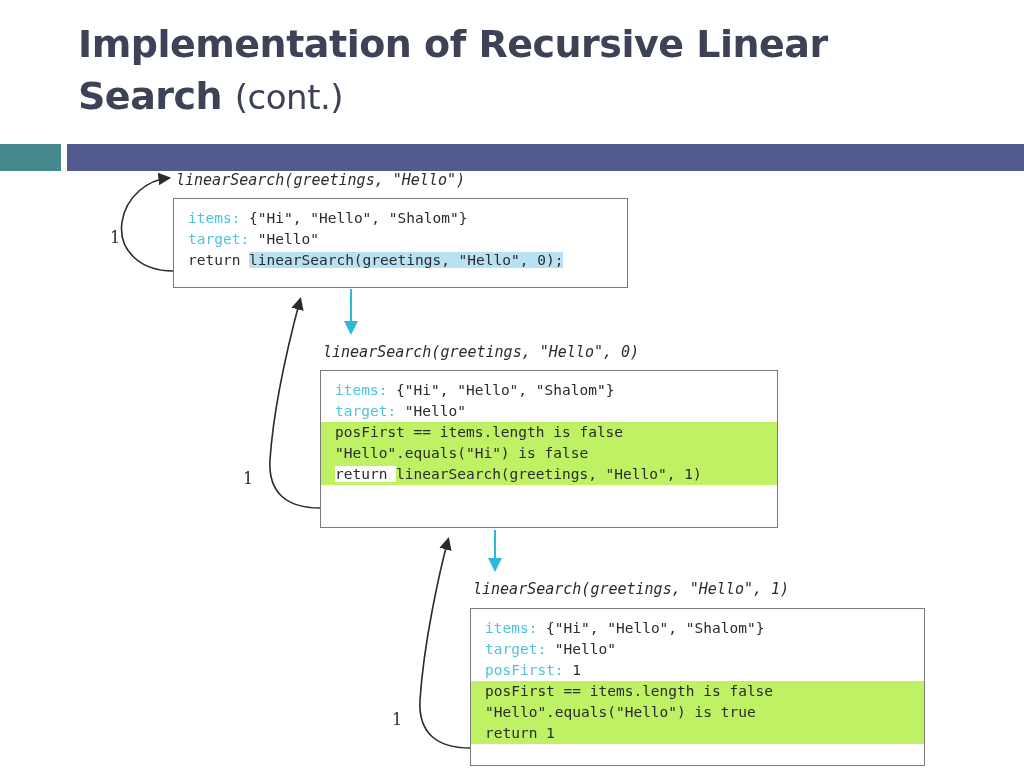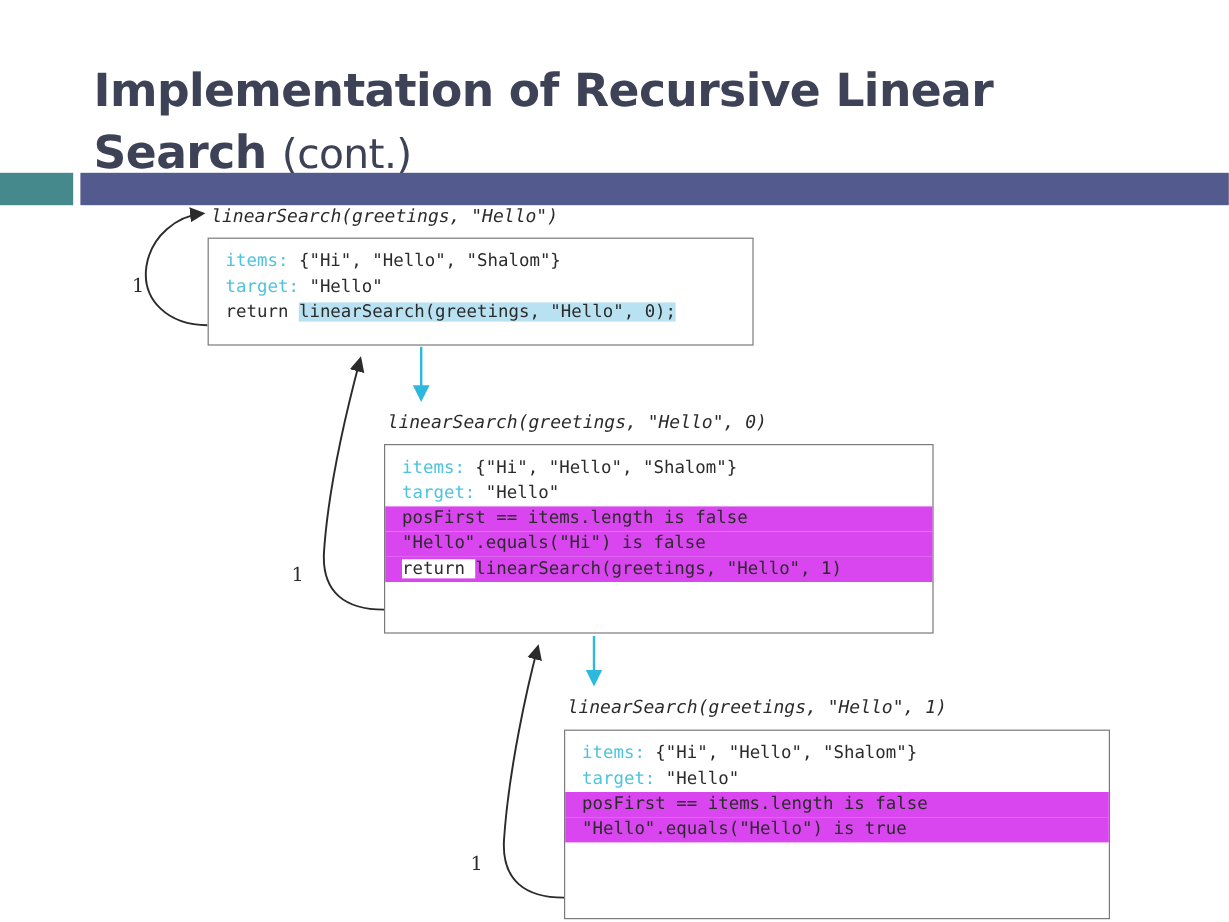--- a/index.html
+++ b/index.html
@@ -20,21 +20,20 @@
     position: absolute;
     left: 78px;
     top: 18px;
     width: 900px;
     font-family: "DejaVu Sans", sans-serif;
     font-weight: bold;
     font-size: 38px;
     line-height: 52px;
     color: #3d4257;
     letter-spacing: -0.5px;
-    margin-top: 31px;
   }
   #slide-title .cont {
     font-weight: normal;
     font-size: 34px;
   }
 
   
   #title-rule-teal {
     position: absolute;
     left: 0px;
@@ -88,21 +87,21 @@
   .code-line {
     font-family: "DejaVu Sans Mono", monospace;
     font-size: 14.5px;
     line-height: 21px;
     color: #2b2b2b;
     white-space: pre;
     padding-left: 14px;
     position: relative;
   }
   .code-line.hl {
-    background: #d946ef;
+    background: #bef264;
   }
   .lbl {
     color: #4ec3dd;
     margin-top: 42px;
   }
   .inline-hl {
     background: #b8e2f2;
   }
   .inline-plain {
     background: #ffffff;
@@ -167,17 +166,19 @@
     <div class="code-line hl">posFirst == items.length is false</div>
     <div class="code-line hl">"Hello".equals("Hi") is false</div>
     <div class="code-line hl"><span class="inline-plain">return </span><span>linearSearch(greetings, "Hello", 1)</span></div>
   </div>
 
   <div class="frame-header" style="left:473px; top:580px;">linearSearch(greetings, "Hello", 1)</div>
 
   <div class="frame-box" style="left:470px; top:608px; width:455px; height:158px;">
     <div class="code-line"><span class="lbl">items:</span><span> {"Hi", "Hello", "Shalom"}</span></div>
     <div class="code-line"><span class="lbl">target:</span><span> "Hello"</span></div>
+    <div class="code-line"><span class="lbl">posFirst:</span><span> 1</span></div>
     <div class="code-line hl">posFirst == items.length is false</div>
     <div class="code-line hl">"Hello".equals("Hello") is true</div>
+    <div class="code-line hl">return 1</div>
   </div>
 
 </div>
 
 </body></html>

